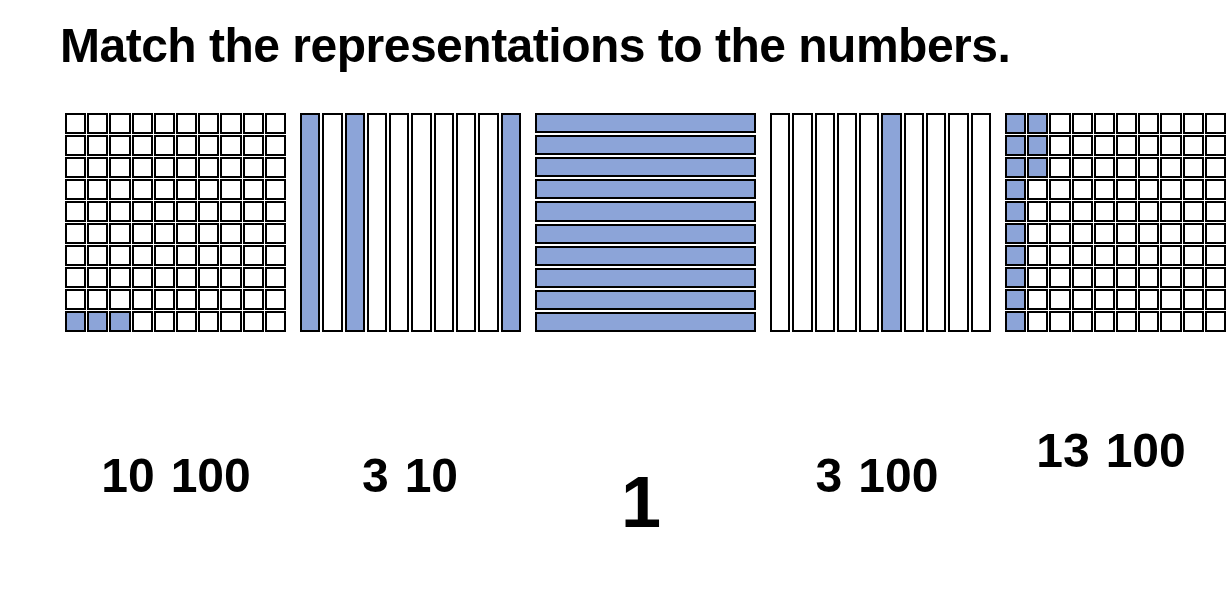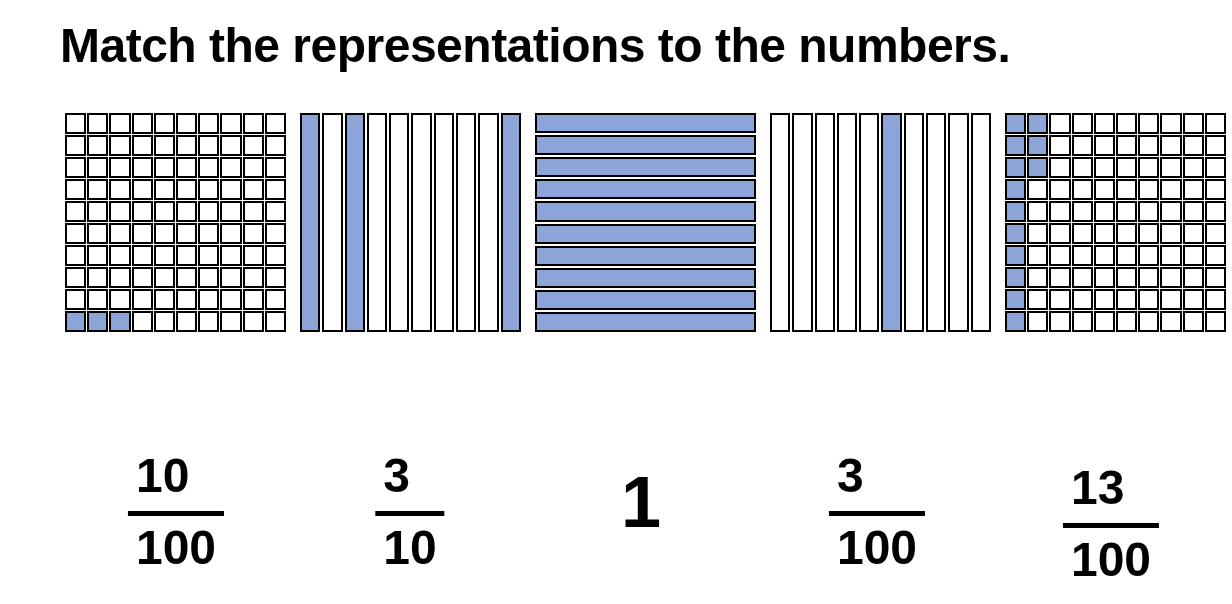--- a/index.html
+++ b/index.html
@@ -49,22 +49,22 @@
   }
   .cell.shaded { background:var(--shade); }
 
   .number {
     position:absolute;
     transform:translateX(-50%);
     text-align:center;
   }
   .fraction {
     display:inline-flex;
-    flex-direction:column;
-    align-items:flex-start;
+    flex-direction:row;
+    align-items:center;
   }
   .fraction .num,
   .fraction .den {
     font-size:48px;
     font-weight:600;
     line-height:1;
     padding:0 8px;
   }
   .fraction .bar {
     align-self:stretch;
@@ -74,21 +74,21 @@
   }
   .whole {
     font-size:72px;
     font-weight:600;
     line-height:1;
   }
   #num-1 { left:176px; top:452px; }
   #num-2 { left:410px; top:452px; }
   #num-3 { left:641px; top:466px; }
   #num-4 { left:877px; top:452px; }
-  #num-5 { left:1111px; top:464px; }
+  #num-5 { left:1111px; top:427px; }
 </style>
 </head>
 <body>
 
 <h1 class="title">Match the representations to the numbers.</h1>
 
 <div class="grids-row">
   <div class="grid-box g100">
       <div class="cell"></div>
       <div class="cell"></div>

